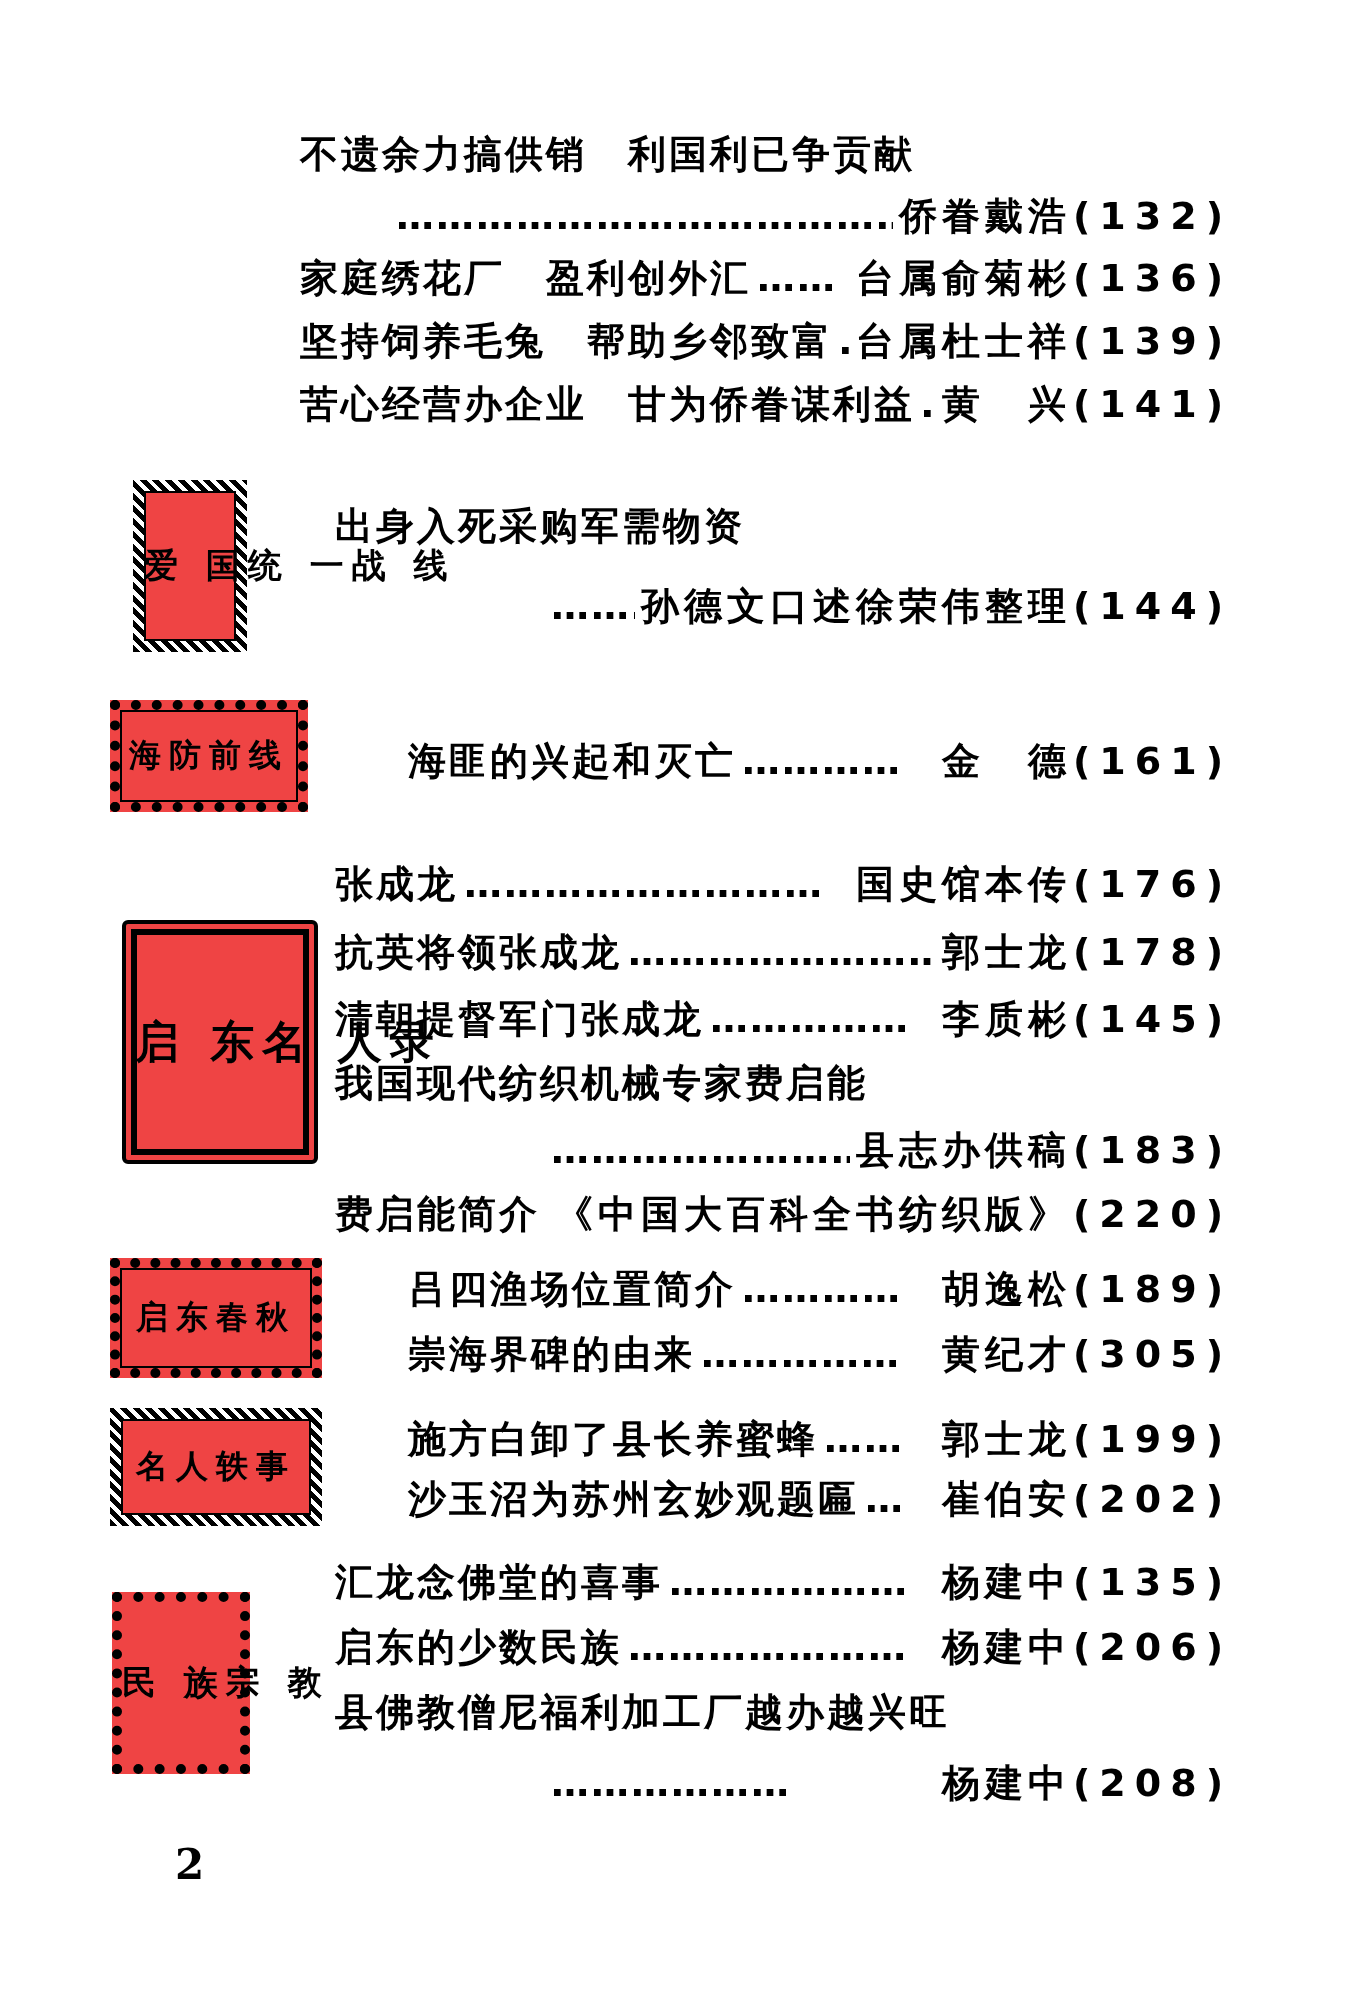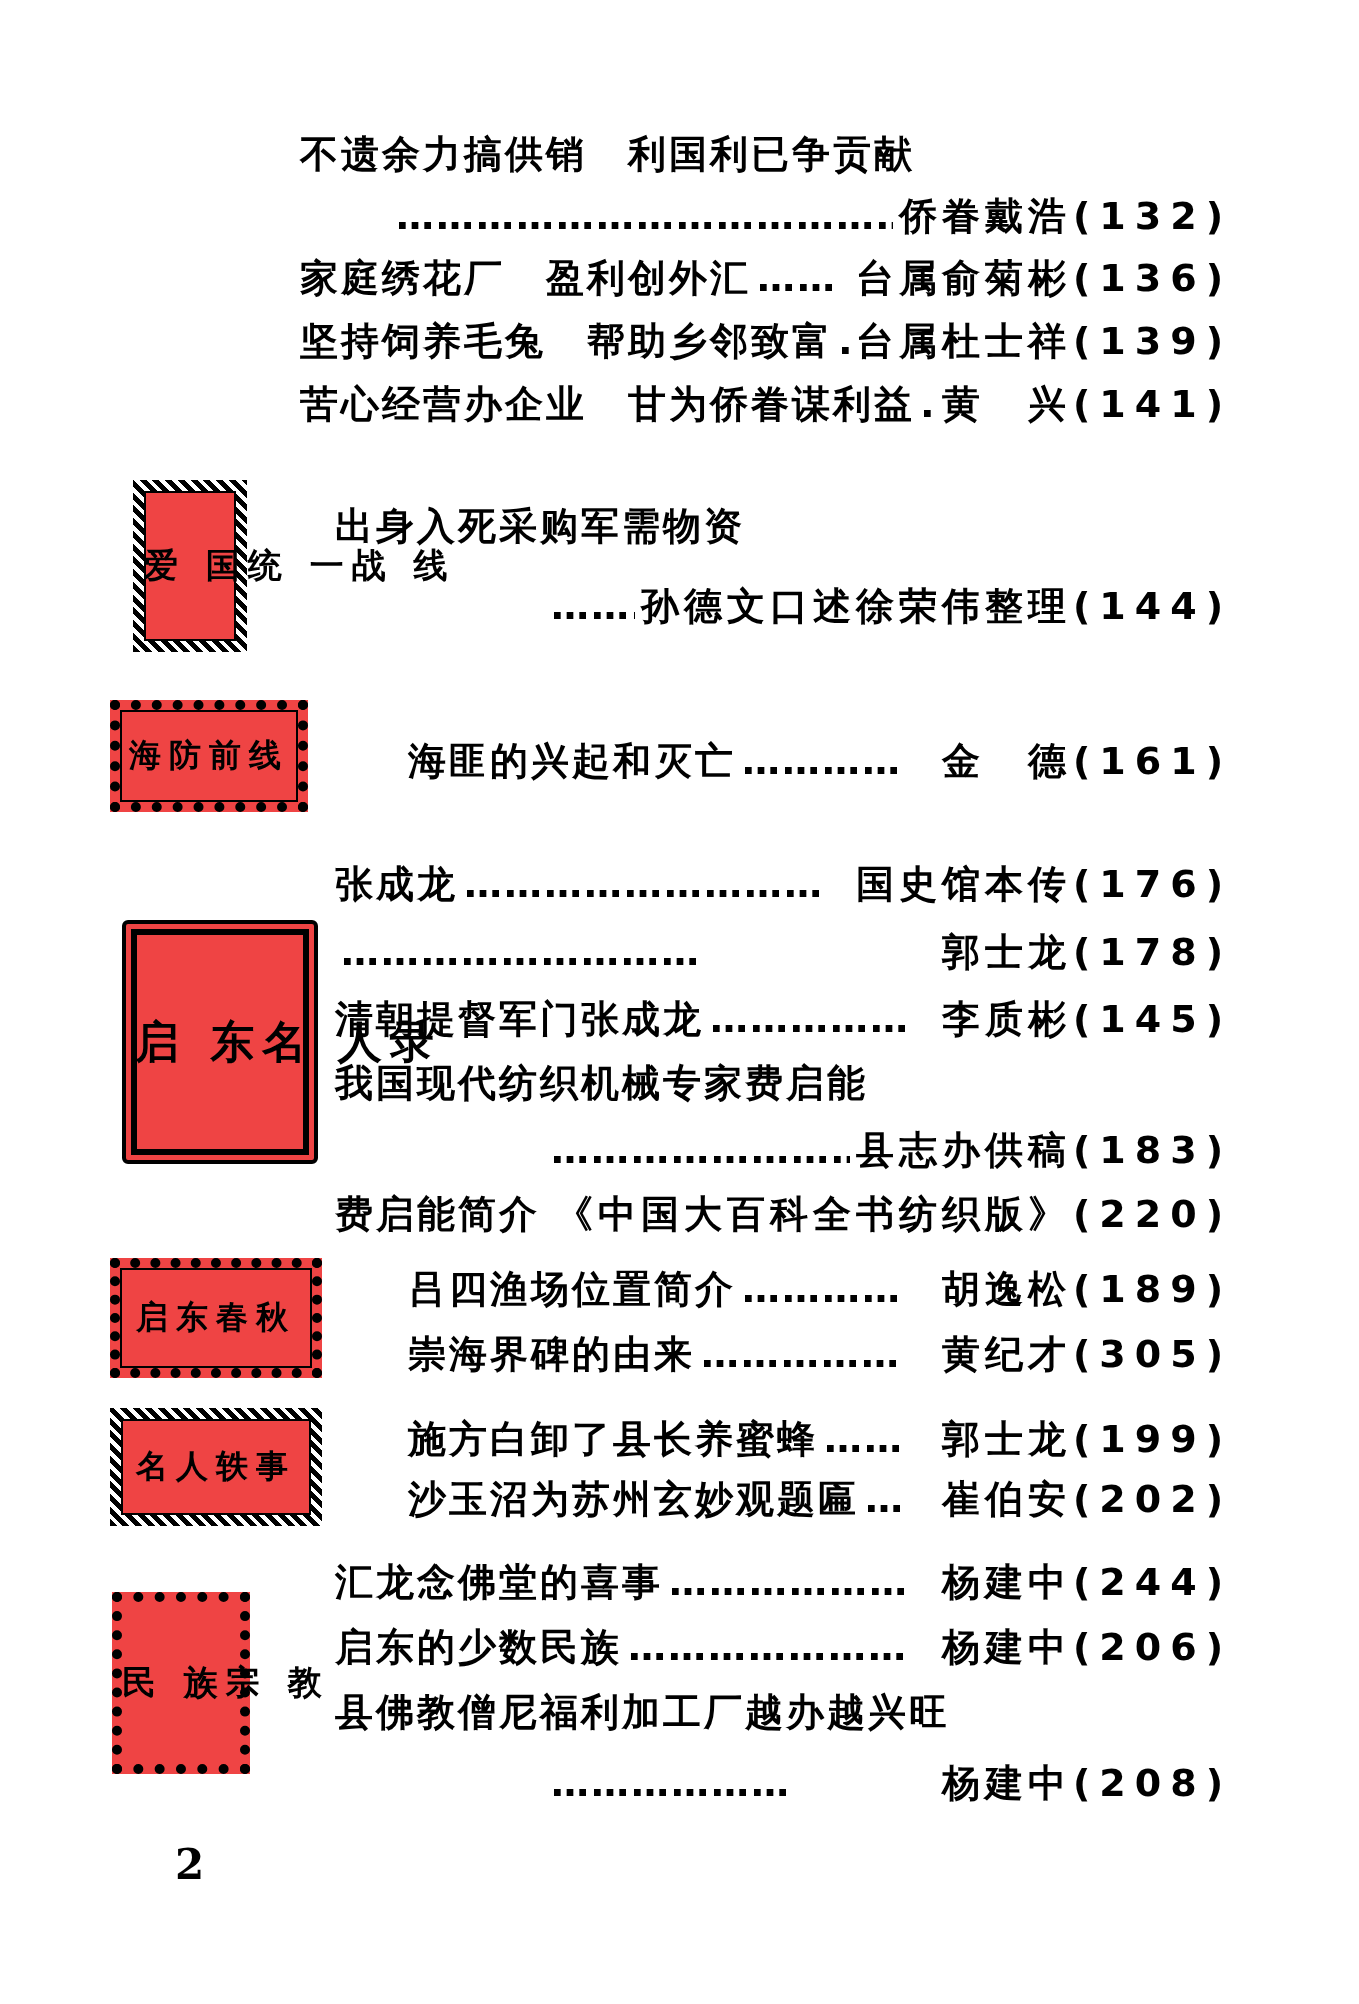--- a/index.html
+++ b/index.html
@@ -141,20 +141,21 @@
   </div>
 
   <div class="row" style="left:335px;top:858px">
     <span class="t">张成龙</span>
     <span class="leader">………………………</span>
     <span class="a">国史馆本传</span>
     <span class="p">(176)</span>
   </div>
 
   <div class="row" style="left:335px;top:926px">
+    <span class="t">抗英将领张成龙</span>
     <span class="leader">………………………</span>
     <span class="a">郭士龙</span>
     <span class="p">(178)</span>
   </div>
 
   <div class="row" style="left:335px;top:993px">
     <span class="t">清朝提督军门张成龙</span>
     <span class="leader">……………</span>
     <span class="a">李质彬</span>
     <span class="p">(145)</span>
@@ -214,21 +215,21 @@
 
   <div class="sec-box diamond bx-s" style="left:112px;top:1592px;width:138px;height:182px">
     <div class="bx">民 族</div>
     <div class="bx">宗 教</div>
   </div>
 
   <div class="row" style="left:335px;top:1556px">
     <span class="t">汇龙念佛堂的喜事</span>
     <span class="leader">………………</span>
     <span class="a">杨建中</span>
-    <span class="p">(244)</span>
+    <span class="p">(135)</span>
   </div>
 
   <div class="row" style="left:335px;top:1621px">
     <span class="t">启东的少数民族</span>
     <span class="leader">…………………</span>
     <span class="a">杨建中</span>
     <span class="p">(206)</span>
   </div>
 
   <div class="row" style="left:335px;top:1686px">

